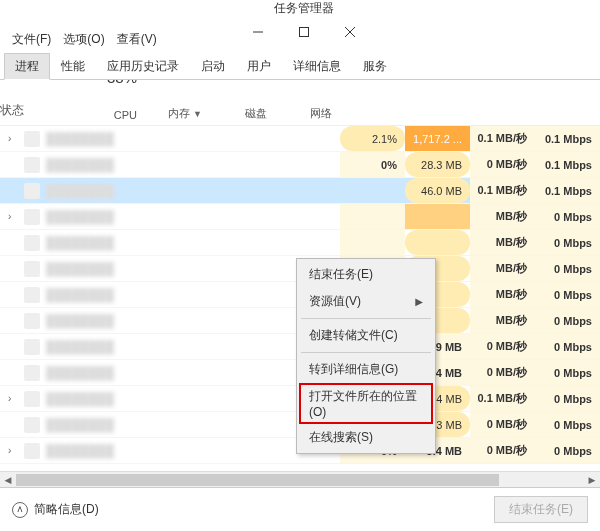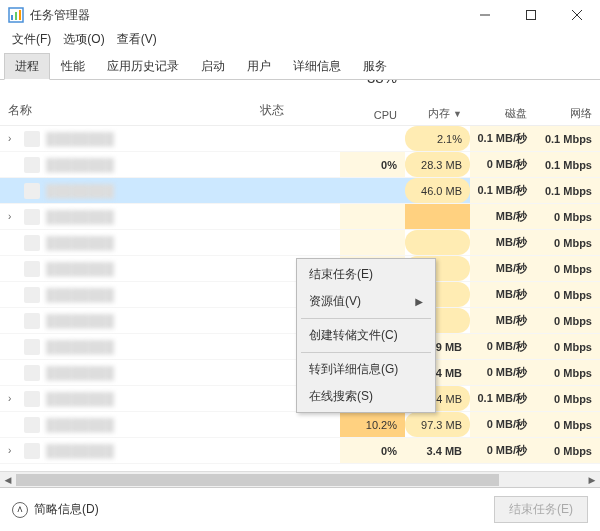--- a/index.html
+++ b/index.html
@@ -1,18 +1,18 @@
 <!DOCTYPE html>
 <html><head>
 <meta charset="utf-8">
 <style>
 * { margin: 0; padding: 0; box-sizing: border-box; font-family: "Microsoft YaHei", "Segoe UI", sans-serif; }
 body { background: #fff; width: 600px; height: 531px; overflow: hidden; font-size: 12px; color: #333; }
 
-.titlebar { height: 30px; display: flex; align-items: center; padding: 0 0 0 8px; background: #fff; }
+.titlebar { height: 30px; display: flex; align-items: center; padding: 0 0 0 8px; background: #fff; flex-direction: column; }
 .titlebar .app-icon { width: 16px; height: 16px; margin-right: 6px; }
 .titlebar .title { flex: 1; font-size: 12px; }
 .titlebar .win-controls { display: flex; }
 .titlebar .win-btn { width: 46px; height: 30px; display: flex; align-items: center; justify-content: center; color: #333; }
 .titlebar .win-btn svg { width: 10px; height: 10px; }
 
 .menubar { height: 20px; display: flex; align-items: flex-end; padding: 0 8px; gap: 4px; }
 .menubar .menu-item { padding: 2px 4px; font-size: 12px; }
 
 .tabs { display: flex; border-bottom: 1px solid #ccc; padding: 2px 4px 0 4px; gap: 0; }
@@ -105,21 +105,20 @@
   <div class="tab">应用历史记录</div>
   <div class="tab">启动</div>
   <div class="tab">用户</div>
   <div class="tab">详细信息</div>
   <div class="tab">服务</div>
 </div>
 
 <div class="content">
 
   <div class="header-row">
-    <div class="col-name">名称</div>
     <div class="col-status">状态</div>
     <div class="col-metric">
       <span class="pct">38%</span>
       <span class="lbl">CPU</span>
     </div>
     <div class="col-metric">
       <span class="pct">84%</span>
       <span class="lbl"><span>内存</span> <span class="arrow">▼</span></span>
     </div>
     <div class="col-metric">
@@ -134,20 +133,21 @@
 
   <div class="rows" id="rows-container">
       <div class="row">
         <div class="cell-name">
           <span class="expander">›</span>
           <span class="proc-icon"></span>
           <span class="proc-name">████████</span>
         </div>
         <div class="cell-status"></div>
         <div class="cell-val h1">2.1%</div>
+        <div class="cell-val h3">1,717.2 ...</div>
         <div class="cell-val h0">0.1 MB/秒</div>
         <div class="cell-val h0">0.1 Mbps</div>
       </div>
       <div class="row">
         <div class="cell-name">
           <span class="expander"></span>
           <span class="proc-icon"></span>
           <span class="proc-name">████████</span>
         </div>
         <div class="cell-status"></div>
@@ -292,20 +292,21 @@
   <div class="context-menu">
     <div class="cm-item">结束任务(E)</div>
     <div class="cm-item">
       <span>资源值(V)</span>
       <span class="cm-arrow">▶</span>
     </div>
     <div class="cm-sep"></div>
     <div class="cm-item">创建转储文件(C)</div>
     <div class="cm-sep"></div>
     <div class="cm-item">转到详细信息(G)</div>
+    <div class="cm-item highlight">打开文件所在的位置(O)</div>
     <div class="cm-item">在线搜索(S)</div>
   </div>
 
 </div>
 
 <div class="scrollbar-h">
   <div class="sb-btn">◀</div>
   <div class="sb-track">
       <div class="sb-thumb"></div>
     </div>

